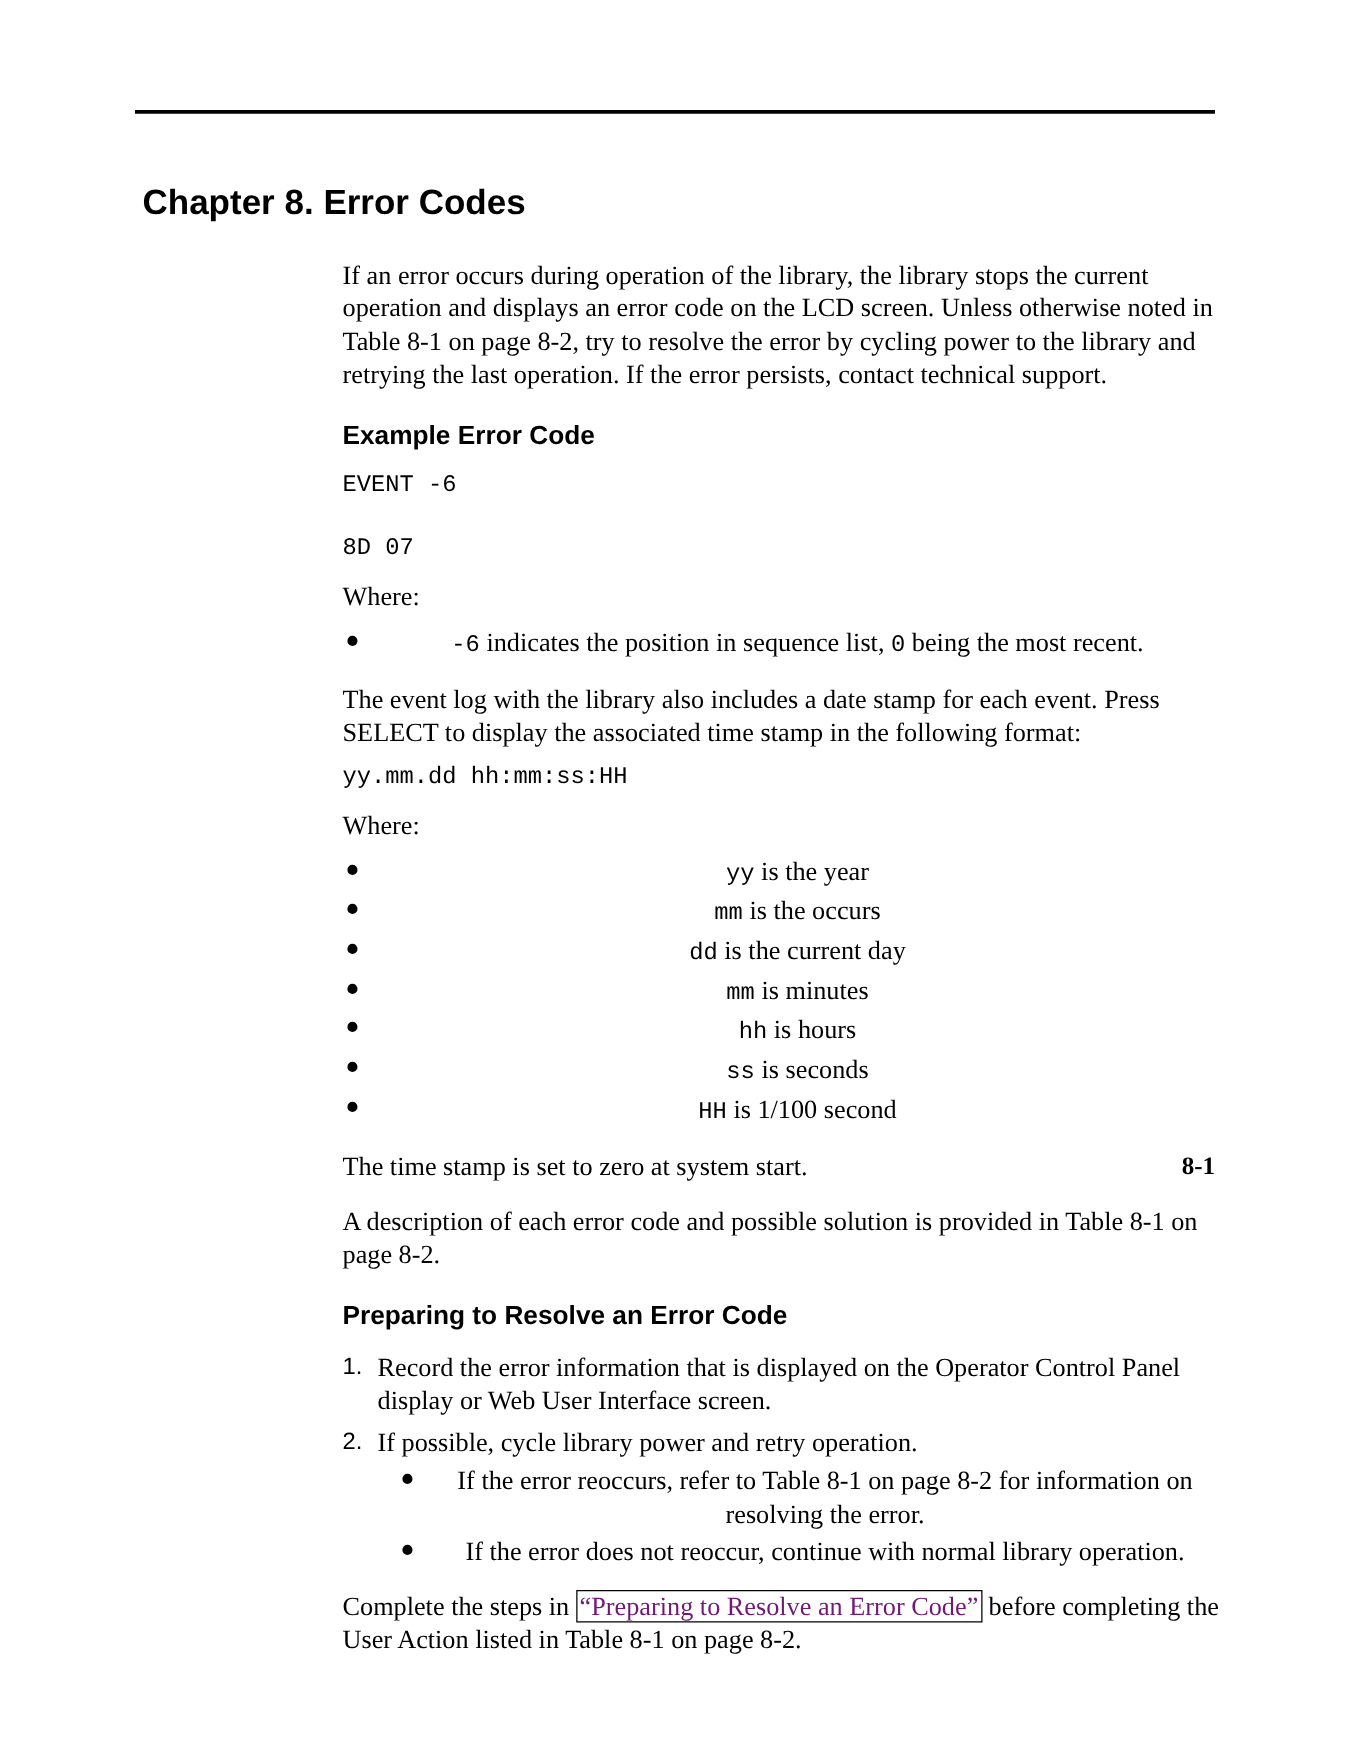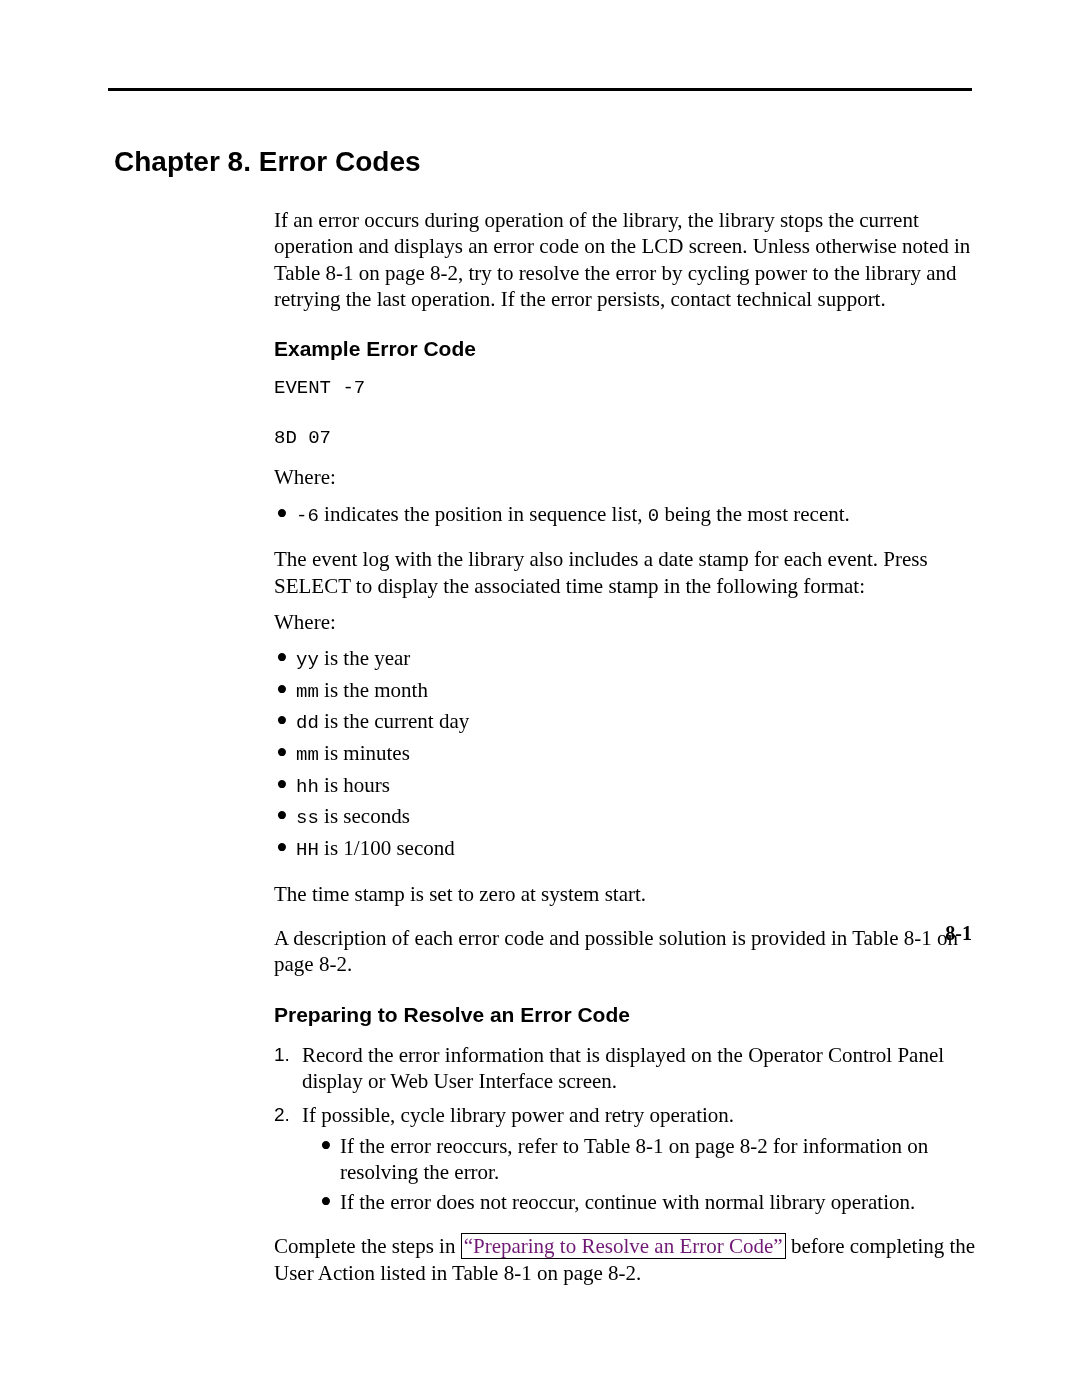--- a/index.html
+++ b/index.html
@@ -65,20 +65,21 @@
 
   ul.bullets {
     list-style: none;
     padding: 0;
     margin: 4px 0 14px 0;
   }
   ul.bullets > li {
     position: relative;
     padding-left: 22px;
     margin: 4px 0;
+    text-align: center;
   }
   ul.bullets > li::before {
     content: "•";
     position: absolute;
     left: 2px;
     top: -4px;   
     font-size: 34px;
     line-height: 1;
   }
 
@@ -126,38 +127,39 @@
 <div class="page">
   <div class="hr"></div>
 
   <h1 class="chapter">Chapter 8. Error Codes</h1>
 
   <div class="body">
     <p>If an error occurs during operation of the library, the library stops the current operation and displays an error code on the LCD screen. Unless otherwise noted in Table 8-1 on page 8-2, try to resolve the error by cycling power to the library and retrying the last operation. If the error persists, contact technical support.</p>
 
     <h2 class="section">Example Error Code</h2>
 
-    <pre class="mono"><span>EVENT -7</span>
+    <pre class="mono"><span>EVENT -6</span>
 
 <span>8D 07</span></pre>
 
     <p>Where:</p>
     <ul class="bullets">
       <li>
         <span class="mono">-6</span><span> indicates the position in sequence list, </span><span class="mono">0</span><span> being the most recent.</span>
       </li>
     </ul>
 
     <p class="space-above">The event log with the library also includes a date stamp for each event. Press SELECT to display the associated time stamp in the following format:</p>
 
+    <pre class="mono">yy.mm.dd hh:mm:ss:HH</pre>
 
     <p>Where:</p>
     <ul class="bullets">
       <li><span class="mono">yy</span><span> is the year</span></li>
-      <li><span class="mono">mm</span><span> is the month</span></li>
+      <li><span class="mono">mm</span><span> is the occurs</span></li>
       <li><span class="mono">dd</span><span> is the current day</span></li>
       <li><span class="mono">mm</span><span> is minutes</span></li>
       <li><span class="mono">hh</span><span> is hours</span></li>
       <li><span class="mono">ss</span><span> is seconds</span></li>
       <li><span class="mono">HH</span><span> is 1/100 second</span></li>
     </ul>
 
     <p class="space-above">The time stamp is set to zero at system start.</p>
 
     <p class="space-above">A description of each error code and possible solution is provided in Table 8-1 on page 8-2.</p>

